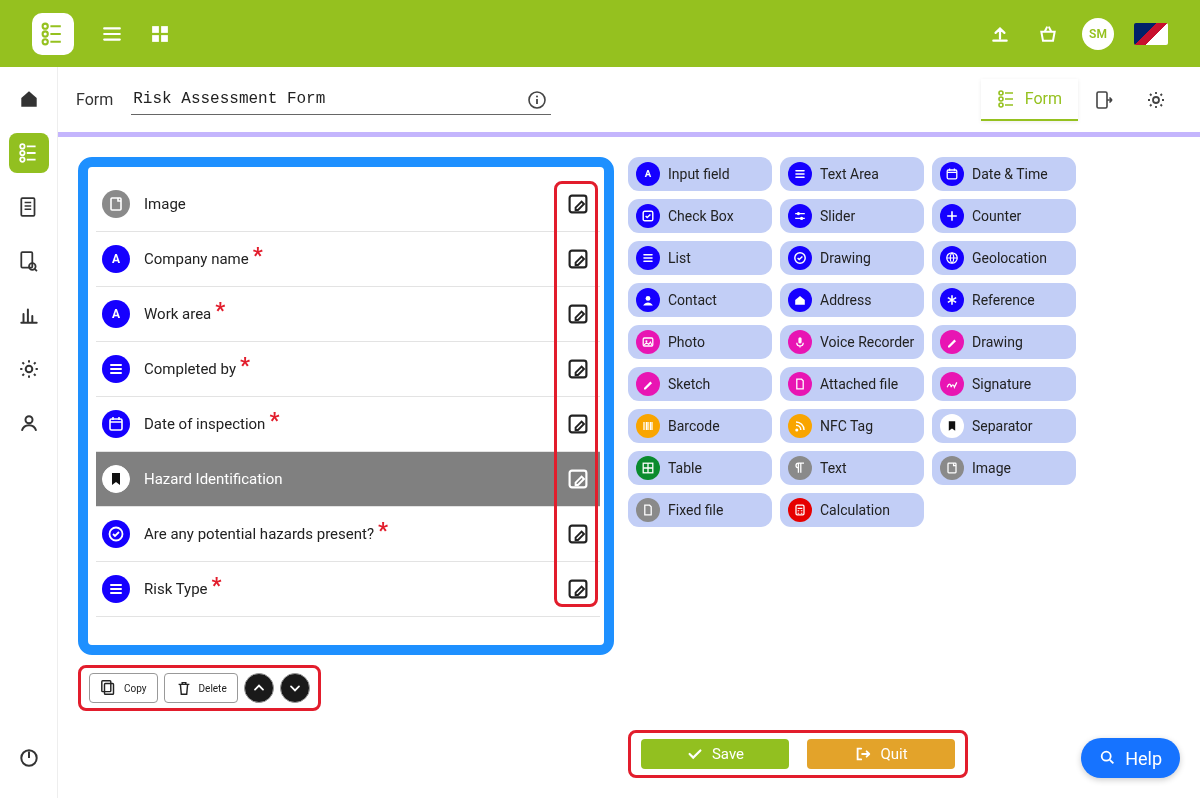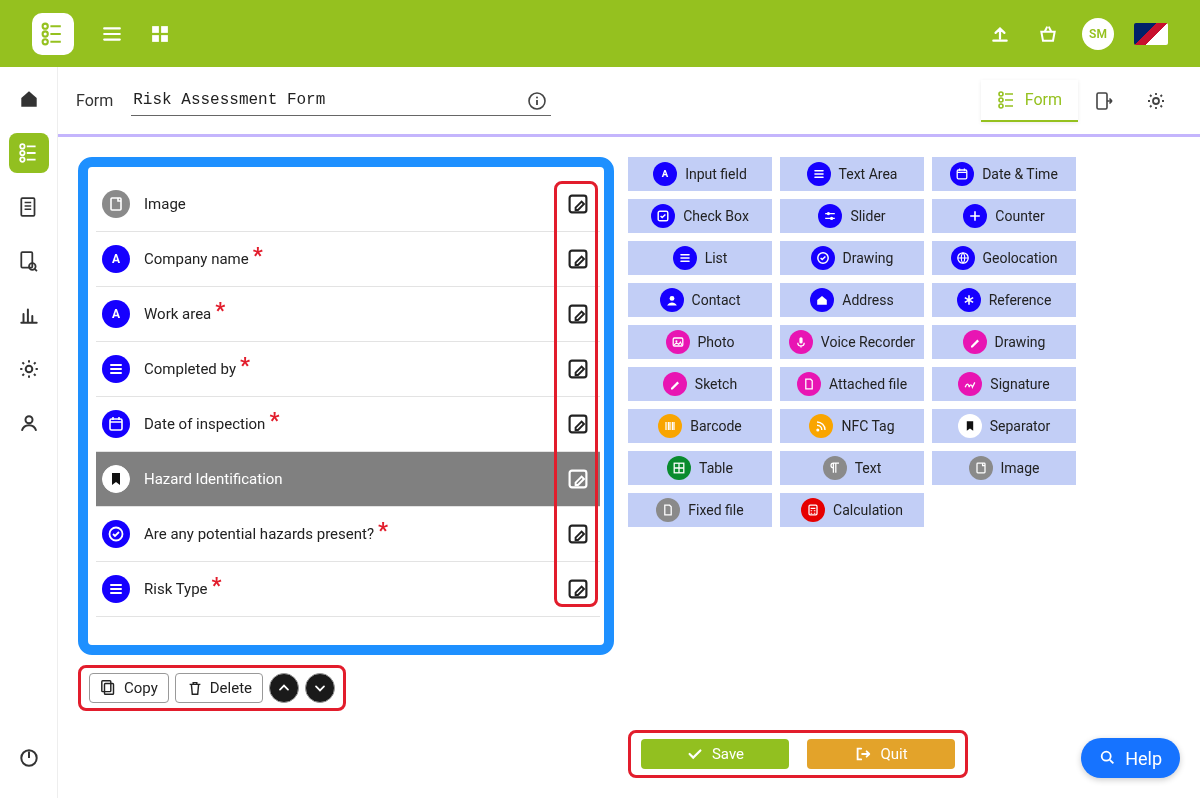--- a/index.html
+++ b/index.html
@@ -45,21 +45,21 @@
   .sidebar .nav-bottom { margin-top: auto; margin-bottom: 20px; }
 
   
   .main {
     position: absolute; top: 67px; left: 58px; right: 0; bottom: 0;
     display: flex; flex-direction: column;
   }
 
   
   .sub-header {
-    height: 70px; border-bottom: 3px solid #c4b5fd;
+    height: 70px; border-bottom: 5px solid #c4b5fd;
     display: flex; align-items: center; padding: 0 18px; background: #fff;
   }
   .sub-header .form-label { font-size: 16px; color: #333; margin-right: 18px; }
   .sub-header .form-title {
     font-size: 16px; border: none; border-bottom: 1px solid #666;
     padding: 6px 2px; width: 420px; color: #222; background: transparent; font-family: Liberation Mono, monospace;
   }
   .sub-header .info-icon { margin-left: -24px; color: #444; cursor: pointer; }
   .sub-header .spacer { flex: 1; }
   .tab {
@@ -111,38 +111,38 @@
   }
 
   
   .builder-footer {
     margin-top: 10px; display: flex; align-items: center; gap: 6px;
     border: 3px solid #e21d2c; border-radius: 8px; padding: 5px 8px; width: fit-content;
   }
   .footer-btn {
     display: flex; align-items: center; gap: 6px; padding: 5px 10px;
     border: 1px solid #999; border-radius: 4px; background: #fff; cursor: pointer;
-    font-size: 15px; color: #222;
+    font-size: 10px; color: #222;
   }
   .circle-btn {
     width: 30px; height: 30px; border-radius: 50%; background: #1a1a1a;
     display: flex; align-items: center; justify-content: center; color: #fff; cursor: pointer;
     border: 1px solid #999;
   }
 
   
   .palette-col { flex: 1; display: flex; flex-direction: column; }
   .palette {
     display: grid; grid-template-columns: repeat(3, 144px); gap: 8px;
     align-content: start;
   }
   .tool {
-    height: 34px; background: #C2CEF6; border-radius: 0;
+    height: 34px; background: #C2CEF6; border-radius: 11px;
     display: flex; align-items: center; padding: 16px 8px; gap: 8px;
-    font-size: 14px; color: #222; cursor: pointer; justify-content: center;
+    font-size: 14px; color: #222; cursor: pointer;
   }
   .tool-icon {
     width: 24px; height: 24px; border-radius: 50%; flex-shrink: 0;
     display: flex; align-items: center; justify-content: center; color: #fff;
   }
   .tc-blue   { background: #1600ff; }
   .tc-magenta{ background: #e815b3; }
   .tc-orange { background: #f9a500; }
   .tc-green  { background: #0a8b2e; }
   .tc-grey   { background: #8a8a8a; }

